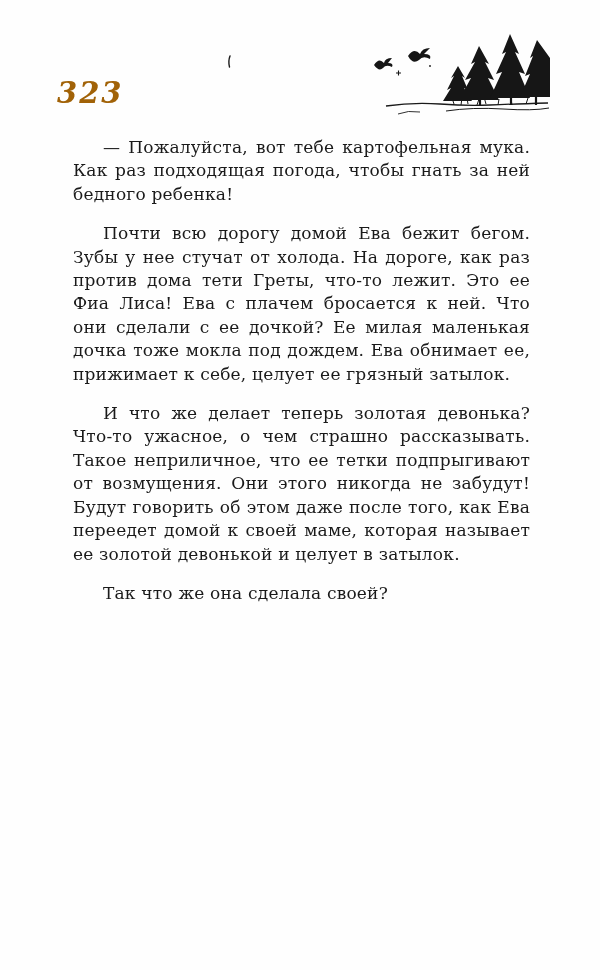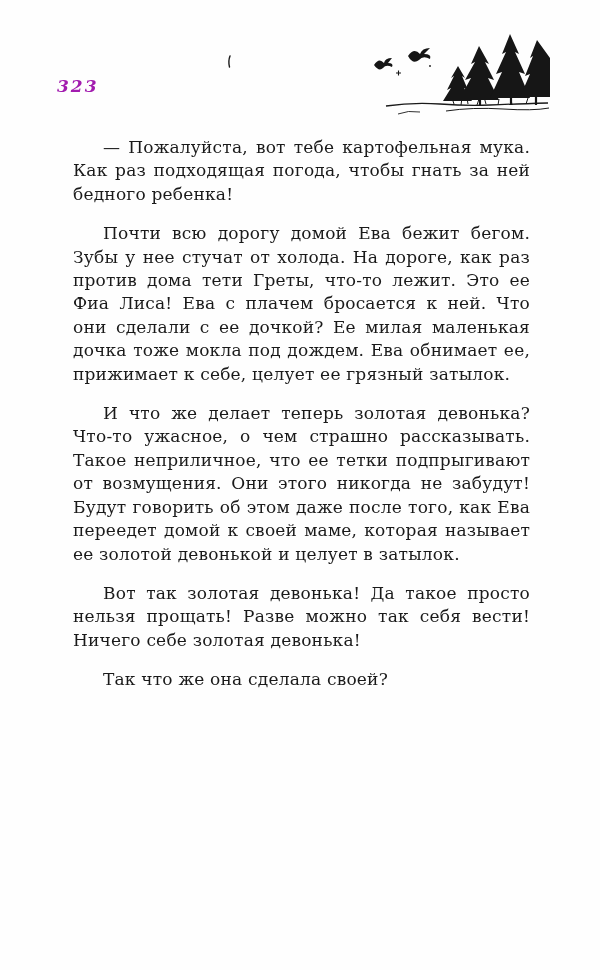--- a/index.html
+++ b/index.html
@@ -14,25 +14,25 @@
     margin: 0 auto;
     background: #fefefe;
     overflow: hidden;
     font-family: "DejaVu Serif", serif;
     color: #1a1a1a;
   }
   .page-number {
     position: absolute;
     left: 57px;
     top: 76px;
-    font-size: 17px;
+    font-size: 29px;
     font-style: italic;
     font-weight: 700;
     letter-spacing: 2px;
-    color: #a21caf;
+    color: #a16207;
   }
   .header-art {
     position: absolute;
     right: 50px;
     top: 32px;
     width: 192px;
     height: 95px;
   }
   .ink-mark {
     position: absolute;
@@ -86,17 +86,16 @@
   </svg>
 
   <svg class="ink-mark" viewBox="0 0 6 14" xmlns="http://www.w3.org/2000/svg" aria-hidden="true">
     <path d="M4 1 Q2 6 3.5 12" stroke="#1a1a1a" stroke-width="1.4" fill="none" stroke-linecap="round"></path>
   </svg>
 
   <div class="text-block">
       <p>— Пожалуйста, вот тебе картофельная мука. Как раз подходящая погода, чтобы гнать за ней бедного ребенка!</p>
       <p>Почти всю дорогу домой Ева бежит бегом. Зубы у нее стучат от холода. На дороге, как раз против дома тети Греты, что-то лежит. Это ее Фиа Лиса! Ева с плачем бросается к ней. Что они сделали с ее дочкой? Ее милая маленькая дочка тоже мокла под дождем. Ева обнимает ее, прижимает к себе, целует ее грязный затылок.</p>
       <p>И что же делает теперь золотая девонька? Что-то ужасное, о чем страшно рассказывать. Такое неприличное, что ее тетки подпрыгивают от возмущения. Они этого никогда не забудут! Будут говорить об этом даже после того, как Ева переедет домой к своей маме, которая называет ее золотой девонькой и целует в затылок.</p>
-      <p>Вот так золотая девонька! Да такое просто нельзя прощать! Разве можно так себя вести! Ничего себе золотая девонька!</p>
       <p>Так что же она сделала своей?</p>
     </div>
 
 </div>
 
 </body></html>

